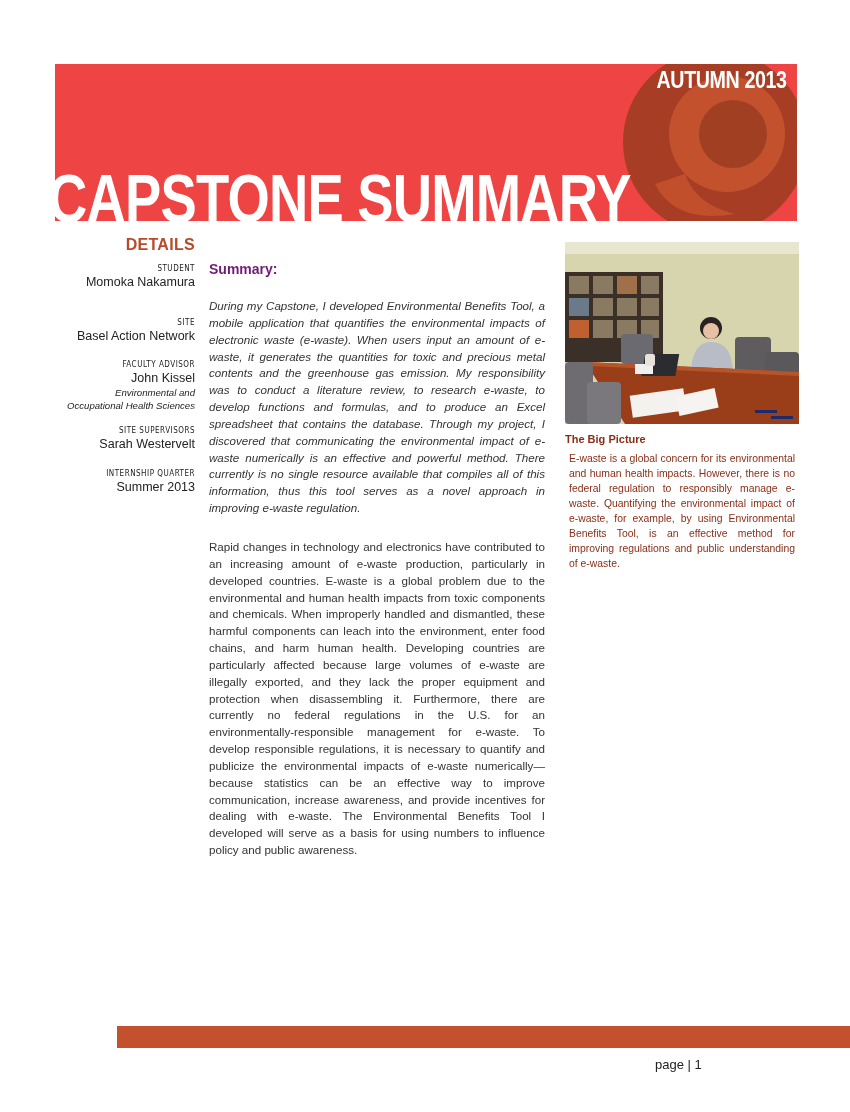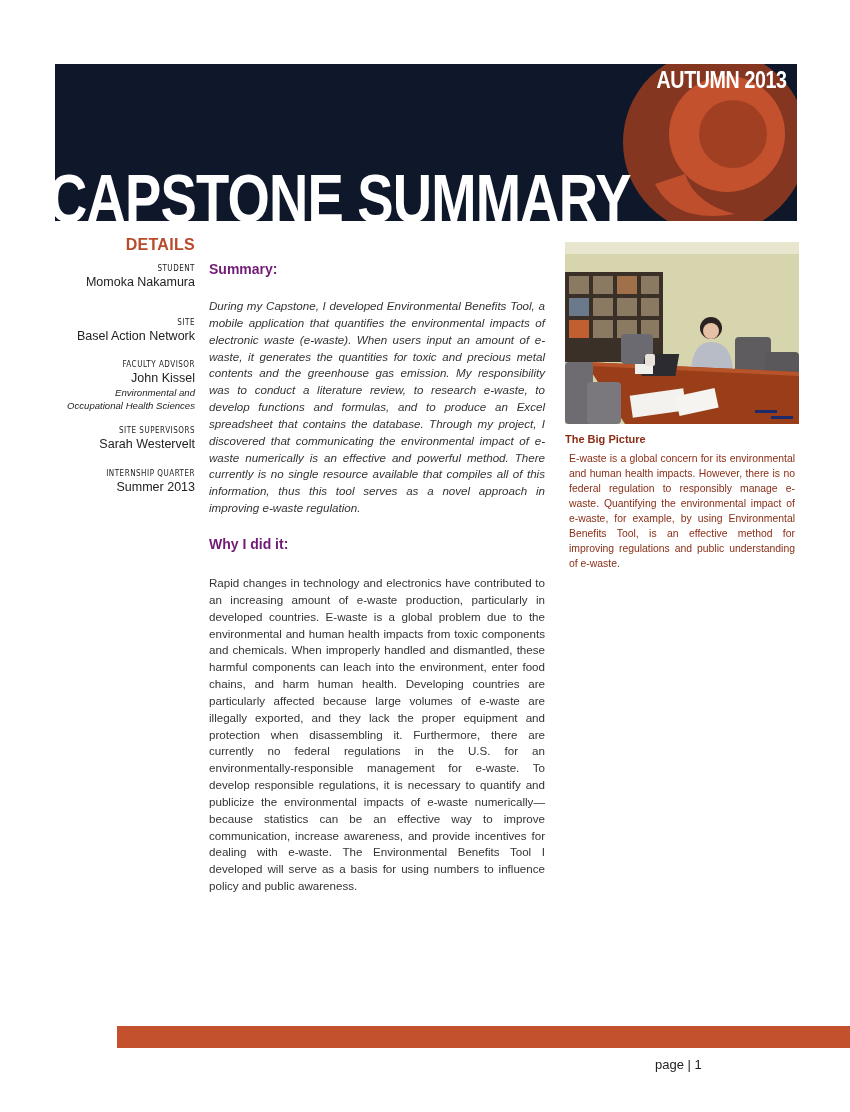--- a/index.html
+++ b/index.html
@@ -1,20 +1,20 @@
 <!DOCTYPE html>
 <html><head>
   <meta charset="utf-8">
   <style>
     html, body { margin: 0; padding: 0; background: #ffffff; }
     body { width: 850px; height: 1112px; position: relative; overflow: hidden; font-family: "DejaVu Sans", "Liberation Sans", sans-serif; color: #222; }
 
     .header-band {
       position: absolute; left: 55px; top: 64px; width: 742px; height: 157px;
-      background: #0f172a; overflow: hidden;
+      background: #ef4444; overflow: hidden;
     }
     .logo-swirl { position: absolute; left: 560px; top: 0; width: 200px; height: 160px; }
     .season {
       position: absolute; right: 10px; top: 2px;
       font-family: "Liberation Sans", sans-serif; font-weight: bold; font-size: 24px;
       color: #ffffff; letter-spacing: -0.5px; transform: scaleX(0.82); transform-origin: right top;
     }
     .title {
       position: absolute; left: 48px; top: 162px;
       font-family: "Liberation Sans", sans-serif; font-weight: bold; font-size: 68px; line-height: 60px;
@@ -103,21 +103,20 @@
 
   <div class="label" style="margin-top:17px;">INTERNSHIP QUARTER</div>
   <div class="value">Summer 2013</div>
 </div>
 
 <div class="main">
 
   <h2 class="h-summary">Summary:</h2>
   <p class="p-summary">During my Capstone, I developed Environmental Benefits Tool, a mobile application that quantifies the environmental impacts of electronic waste (e-waste). When users input an amount of e-waste, it generates the quantities for toxic and precious metal contents and the greenhouse gas emission. My responsibility was to conduct a literature review, to research e-waste, to develop functions and formulas, and to produce an Excel spreadsheet that contains the database. Through my project, I discovered that communicating the environmental impact of e-waste numerically is an effective and powerful method. There currently is no single resource available that compiles all of this information, thus this tool serves as a novel approach in improving e-waste regulation.</p>
 
-  <h2 class="h-why">Why I did it:</h2>
   <p class="p-why">Rapid changes in technology and electronics have contributed to an increasing amount of e-waste production, particularly in developed countries. E-waste is a global problem due to the environmental and human health impacts from toxic components and chemicals. When improperly handled and dismantled, these harmful components can leach into the environment, enter food chains, and harm human health. Developing countries are particularly affected because large volumes of e-waste are illegally exported, and they lack the proper equipment and protection when disassembling it. Furthermore, there are currently no federal regulations in the U.S. for an environmentally-responsible management for e-waste. To develop responsible regulations, it is necessary to quantify and publicize the environmental impacts of e-waste numerically—because statistics can be an effective way to improve communication, increase awareness, and provide incentives for dealing with e-waste. The Environmental Benefits Tool I developed will serve as a basis for using numbers to influence policy and public awareness.</p>
 </div>
 
 <div class="photo" title="Student seated at a conference table with laptop and papers in an office with a bookshelf">
   <svg width="234" height="182" viewBox="0 0 234 182" xmlns="http://www.w3.org/2000/svg">
     <rect width="234" height="182" fill="#d6d5ae"></rect>
     <rect x="0" y="0" width="234" height="12" fill="#e8e6cf"></rect>
 
     <rect x="0" y="30" width="98" height="90" fill="#3a3028"></rect>
     <g fill="#8a7a62">

